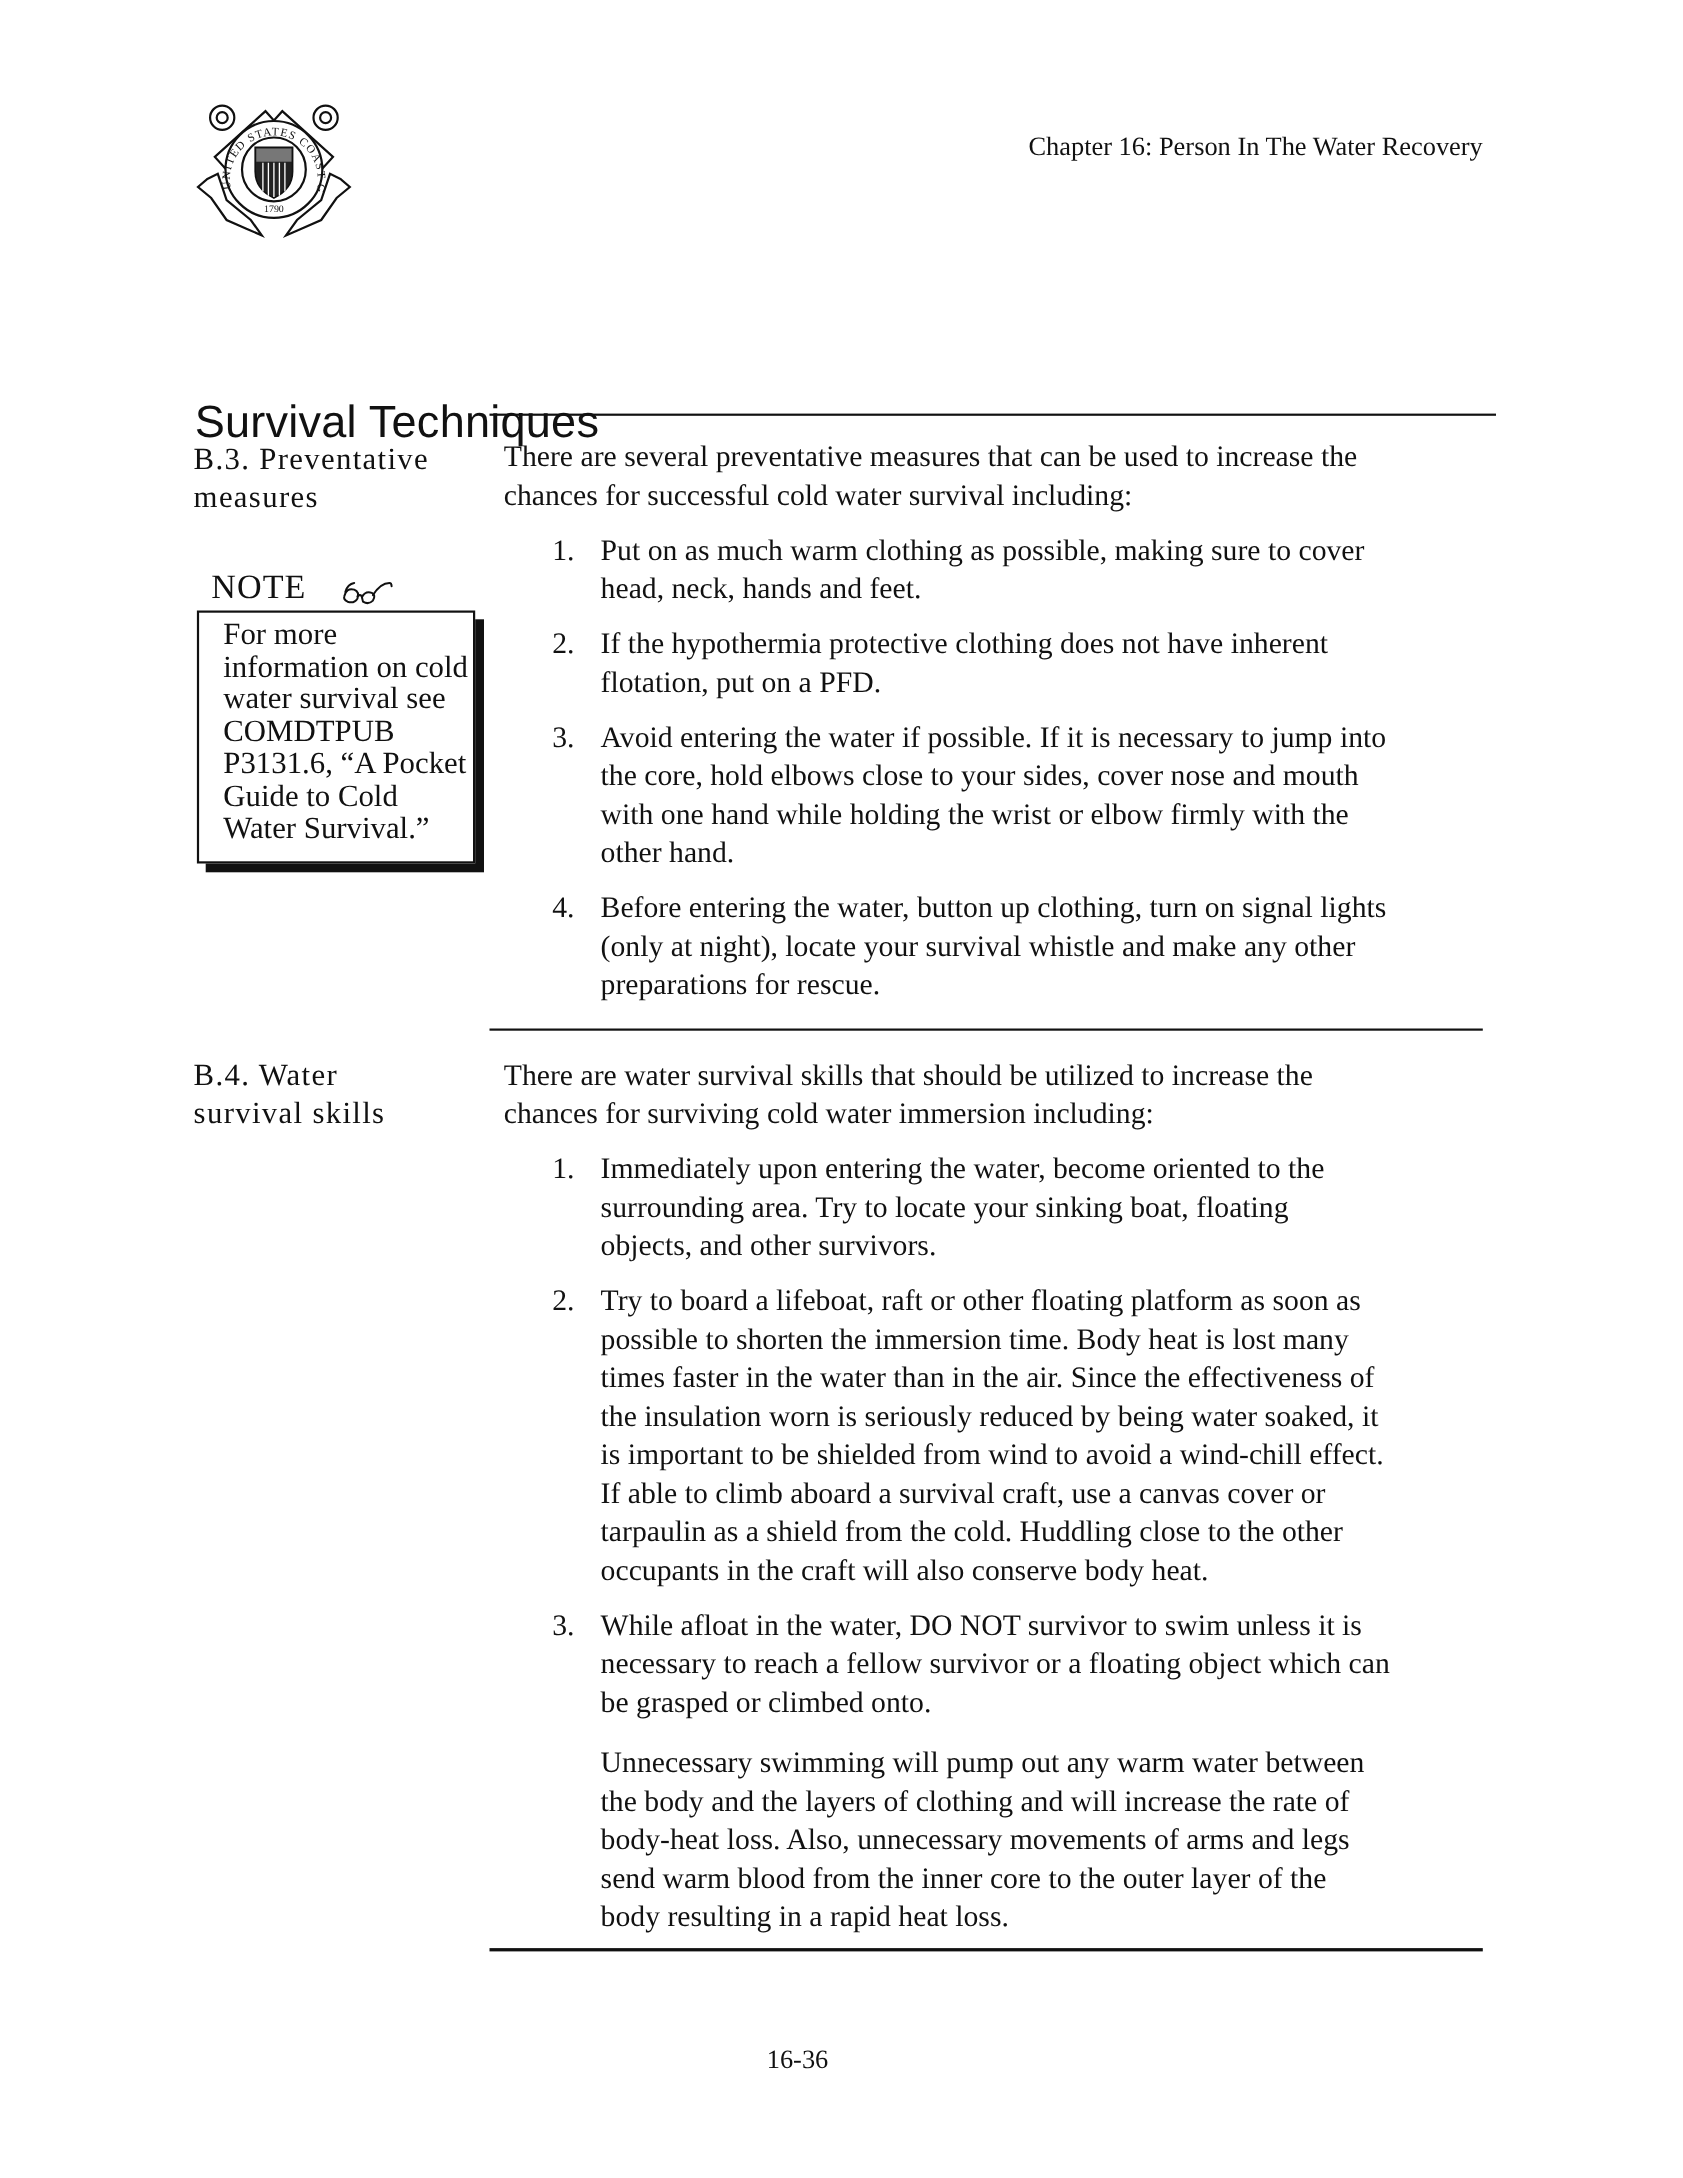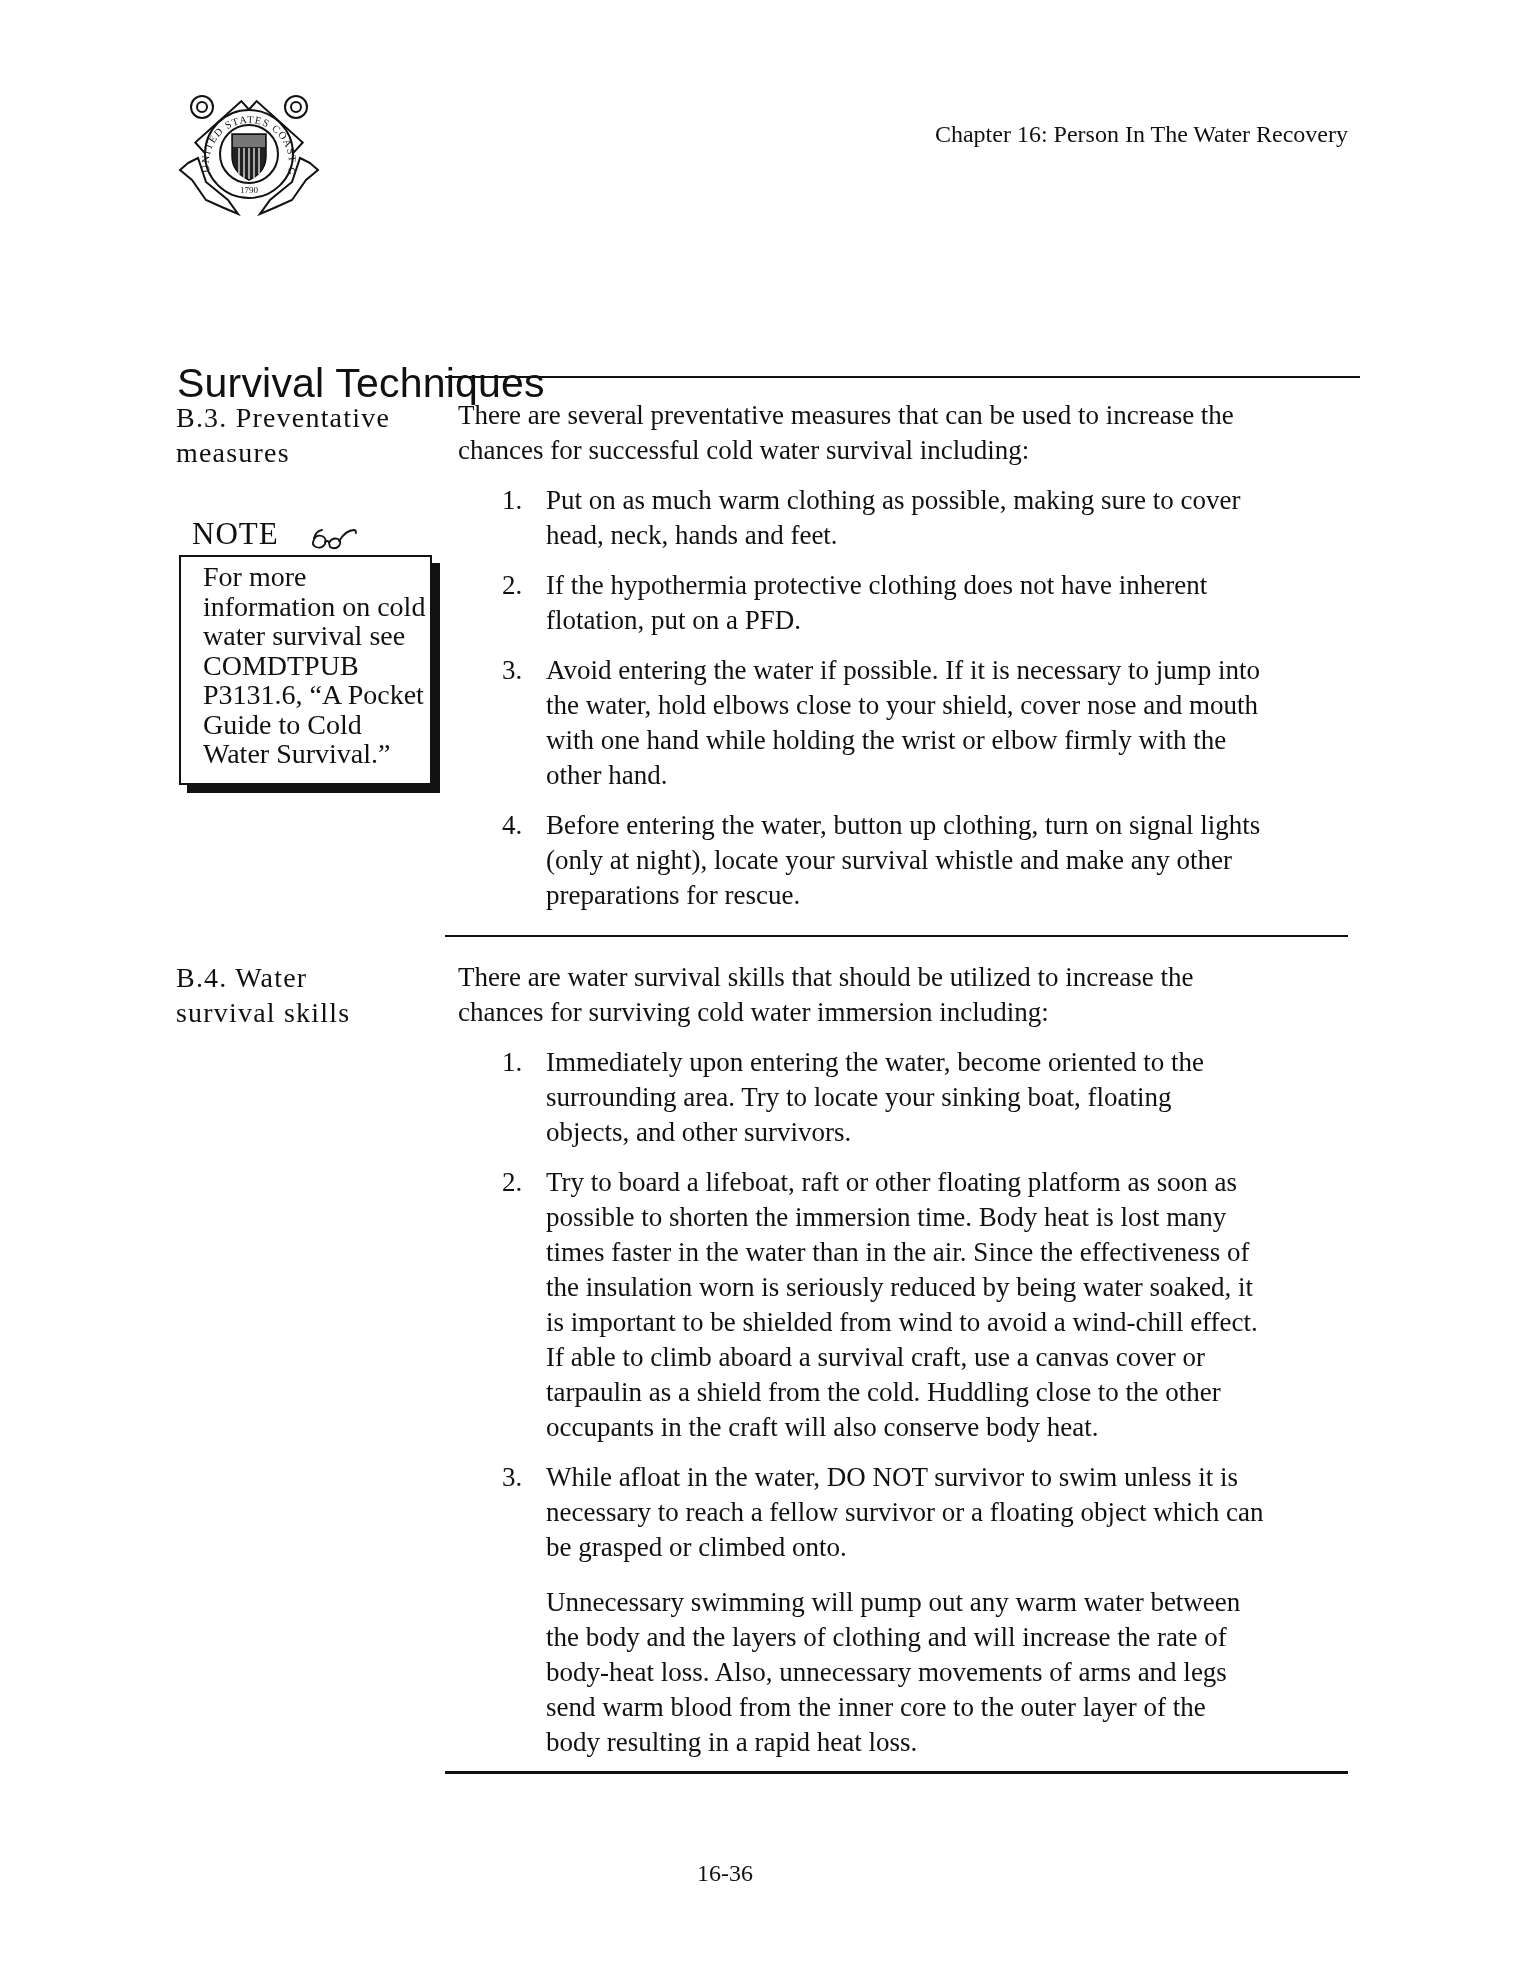--- a/index.html
+++ b/index.html
@@ -124,21 +124,21 @@
     <span class="line">head, neck, hands and feet.</span>
   </div>
   <div class="li">
     <span class="num">2.</span>
     <span class="line">If the hypothermia protective clothing does not have inherent</span>
     <span class="line">flotation, put on a PFD.</span>
   </div>
   <div class="li">
     <span class="num">3.</span>
     <span class="line">Avoid entering the water if possible.  If it is necessary to jump into</span>
-    <span class="line">the water, hold elbows close to your shield, cover nose and mouth</span>
+    <span class="line">the core, hold elbows close to your sides, cover nose and mouth</span>
     <span class="line">with one hand while holding the wrist or elbow firmly with the</span>
     <span class="line">other hand.</span>
   </div>
   <div class="li">
     <span class="num">4.</span>
     <span class="line">Before entering the water, button up clothing, turn on signal lights</span>
     <span class="line">(only at night), locate your survival whistle and make any other</span>
     <span class="line">preparations for rescue.</span>
   </div>
 </div>

